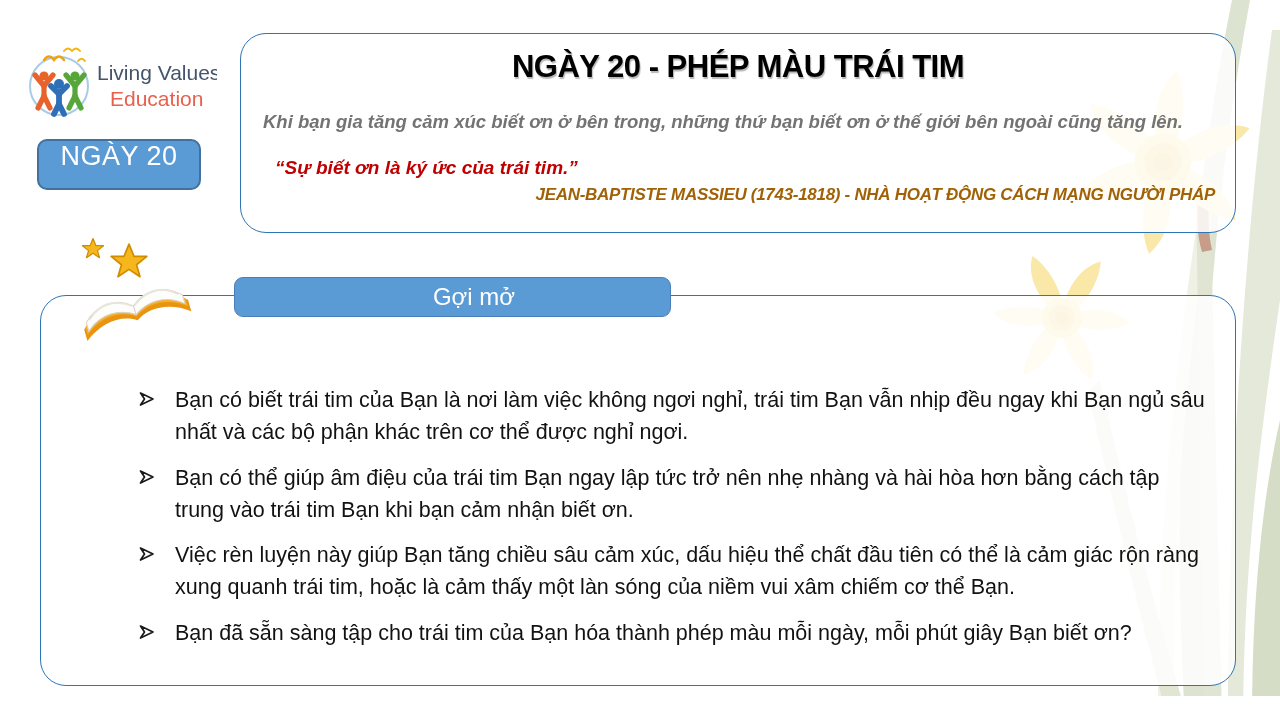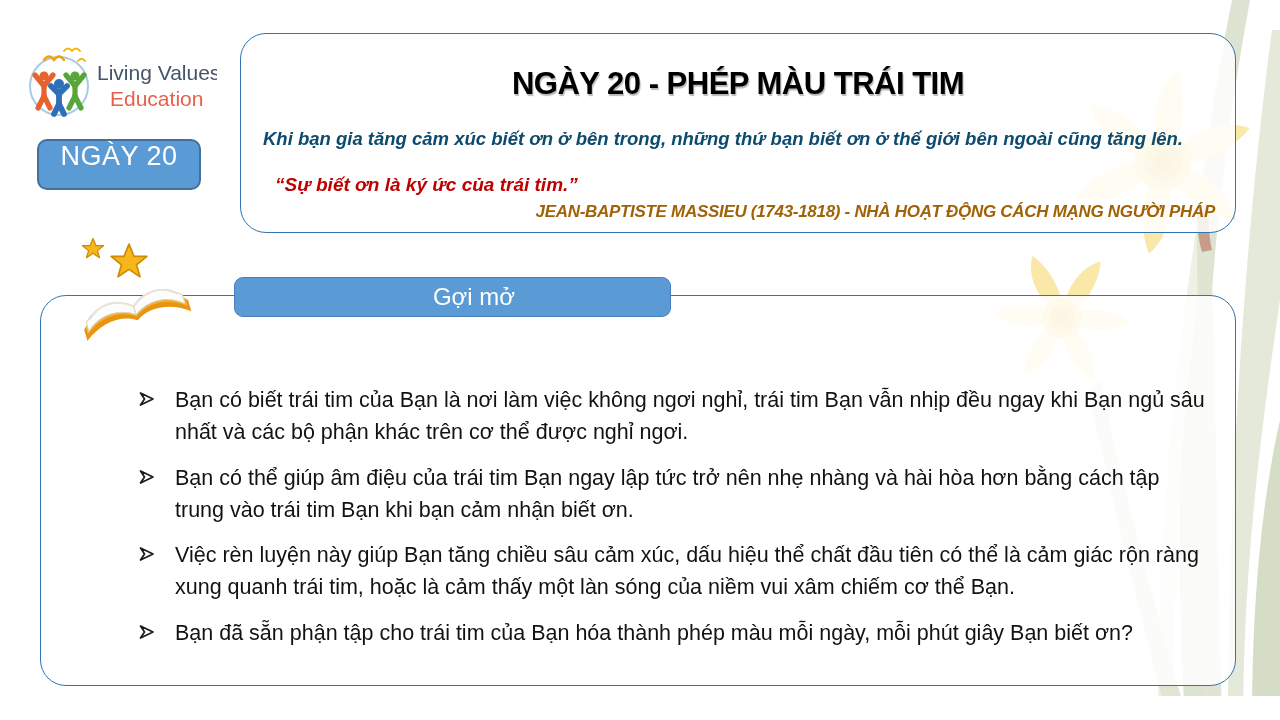--- a/index.html
+++ b/index.html
@@ -15,25 +15,25 @@
 
   
   .day-badge{position:absolute;left:37px;top:139px;width:160px;height:47px;
     background:#5B9BD5;border:2.5px solid #41719C;border-radius:10px;z-index:3;
     display:flex;justify-content:center;
     color:#fff;font-size:27px;font-weight:500;letter-spacing:.5px;}
 
   
   .header-card{position:absolute;left:240px;top:33px;width:996px;height:200px;
     background:rgba(255,255,255,.86);border:1.6px solid #2E75B6;border-radius:26px;
-    z-index:1;box-sizing:border-box;padding:17px 20px;}
+    z-index:1;box-sizing:border-box;padding:0 20px;}
   .header-card .title{margin:15px 0 0 0;text-align:center;color:#000;
     font-size:31px;font-weight:700;letter-spacing:-.5px;
     text-shadow:1px 1.5px 1px rgba(0,0,0,.28);}
-  .header-card .quote{margin:26px 0 0 0;padding-left:2px;color:#0c4a6e;
+  .header-card .quote{margin:26px 0 0 0;padding-left:2px;color:#737373;
     font-size:18.5px;font-weight:700;font-style:italic;white-space:nowrap;}
   .header-card .saying{margin:24px 0 0 12px;padding-left:2px;color:#C00000;
     font-size:19px;font-weight:700;font-style:italic;}
   .header-card .attribution{margin:6px 0 0 0;color:#a16207;text-align:right;
     font-size:17px;font-weight:700;font-style:italic;white-space:nowrap;
     letter-spacing:-.3px;}
 
   
   .section-tab{position:absolute;left:234px;top:277px;width:392px;height:38px;
     background:#5B9BD5;border:1.5px solid #4A7EBB;border-radius:9px;z-index:3;
@@ -203,18 +203,18 @@
             </svg>
         </span>
         <span>Việc rèn luyện này giúp Bạn tăng chiều sâu cảm xúc, dấu hiệu thể chất đầu tiên có thể là cảm giác rộn ràng xung quanh trái tim, hoặc là cảm thấy một làn sóng của niềm vui xâm chiếm cơ thể Bạn.</span>
       </li>
       <li>
         <span class="marker">
           <svg width="16" height="16" viewBox="0 0 16 16">
               <path d="M1.5,2 L14,8 L1.5,14 L5.5,8 Z" fill="#ffffff" stroke="#1a1a1a" stroke-width="1.7" stroke-linejoin="round"></path>
             </svg>
         </span>
-        <span>Bạn đã sẵn phận tập cho trái tim của Bạn hóa thành phép màu mỗi ngày, mỗi phút giây Bạn biết ơn?</span>
+        <span>Bạn đã sẵn sàng tập cho trái tim của Bạn hóa thành phép màu mỗi ngày, mỗi phút giây Bạn biết ơn?</span>
       </li>
     </ul>
   </div>
 
 </div>
 
 </body></html>

